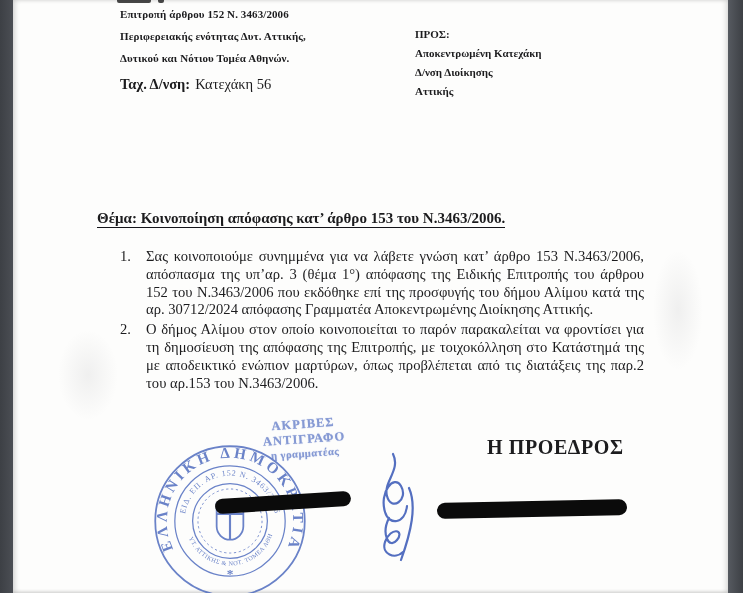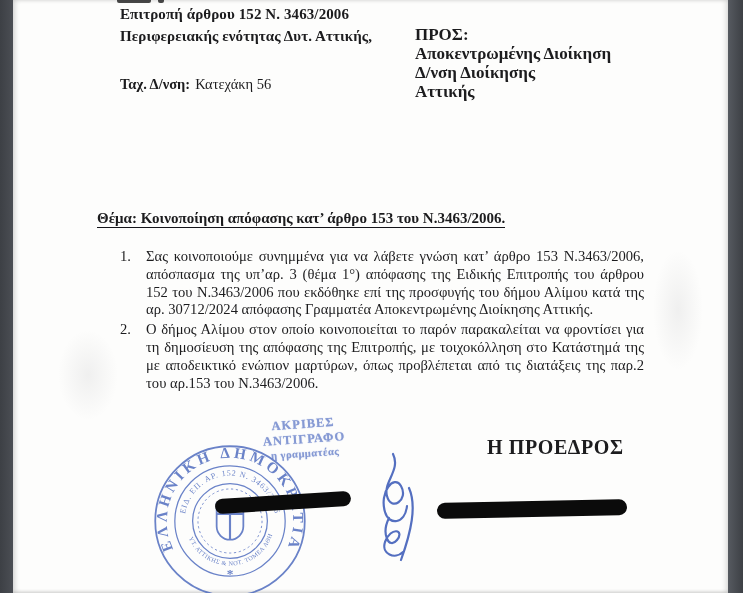--- a/index.html
+++ b/index.html
@@ -8,29 +8,29 @@
   .side-strip{position:absolute;top:0;height:100%;background:linear-gradient(90deg,#3d4045,#4b4e54);}
   .side-strip.left{left:0;width:13px;}
   .side-strip.right{right:0;width:15px;background:linear-gradient(90deg,#565a60,#3d4045);}
   .page{position:absolute;left:13px;top:0;width:715px;height:593px;background:#fdfdfc;overflow:hidden;
         box-shadow:inset 3px 0 4px rgba(0,0,0,.12), inset -3px 0 4px rgba(0,0,0,.10), inset 0 -2px 3px rgba(0,0,0,.06);
         color:#1c1c1e;}
   .abs{position:absolute;}
 
   .top-fragment{background:#1a1a1a;opacity:.8;border-radius:0 0 2px 2px;}
 
-  .committee{left:107px;top:3px;font-weight:700;font-size:15px;line-height:22px;letter-spacing:.1px;}
+  .committee{left:107px;top:3px;font-weight:700;font-size:11px;line-height:22px;letter-spacing:.1px;}
   .contact{left:107px;top:75px;font-size:14.5px;line-height:18.4px;}
   .contact .row{display:flex;align-items:center;white-space:nowrap;height:18.4px;}
   .contact .lbl{font-weight:700;margin-right:5px;}
   .redaction{background:#0b0b0b;border-radius:8px;display:inline-block;}
   .bar-info{width:114px;height:14px;margin-left:1px;}
   .bar-tel{width:71px;height:13px;margin-left:2px;}
 
-  .recipient{left:402px;top:25px;font-weight:700;font-size:17px;line-height:19px;}
+  .recipient{left:402px;top:25px;font-weight:700;font-size:11px;line-height:19px;}
 
   .subject{left:84px;top:210px;font-weight:700;font-size:15px;}
   .subject .u{border-bottom:1.6px solid #14141a;padding-bottom:1px;text-align:center;}
 
   .body-list{left:107px;top:248px;width:524px;font-size:14.6px;line-height:17.8px;}
   .body-item{display:flex;margin-bottom:2px;}
   .body-item .num{width:26px;flex:0 0 26px;}
   .body-item .txt{flex:1;text-align:justify;}
 
   .president{left:474px;top:436px;font-weight:700;font-size:20px;letter-spacing:.6px;}
@@ -59,32 +59,33 @@
 
     <div class="abs top-fragment" style="left:104px;top:0;width:34px;height:3px;"></div>
     <div class="abs top-fragment" style="left:145px;top:0;width:6px;height:3px;"></div>
 
     <div class="abs smudge" style="left:45px;top:330px;width:60px;height:90px;"></div>
     <div class="abs smudge" style="left:640px;top:250px;width:50px;height:120px;"></div>
 
     <div class="abs committee">
       <div>Επιτροπή άρθρου 152 Ν. 3463/2006</div>
       <div>Περιφερειακής ενότητας Δυτ. Αττικής,</div>
+      <div>Δυτικού και Νότιου Τομέα Αθηνών.</div>
     </div>
 
     <div class="abs contact">
       <div class="row">
         <span class="lbl">Ταχ. Δ/νση:</span>
         <span>Κατεχάκη 56</span>
       </div>
     </div>
 
     <div class="abs recipient">
       <div>ΠΡΟΣ:</div>
-      <div>Αποκεντρωμένης Διοίκηση</div>
+      <div>Αποκεντρωμένη Κατεχάκη</div>
       <div>Δ/νση Διοίκησης</div>
       <div>Αττικής</div>
     </div>
 
     <div class="abs subject">
       <span class="u">Θέμα: Κοινοποίηση απόφασης κατ’ άρθρο 153 του Ν.3463/2006.</span>
     </div>
 
     <div class="abs body-list">
       <div class="body-item">

